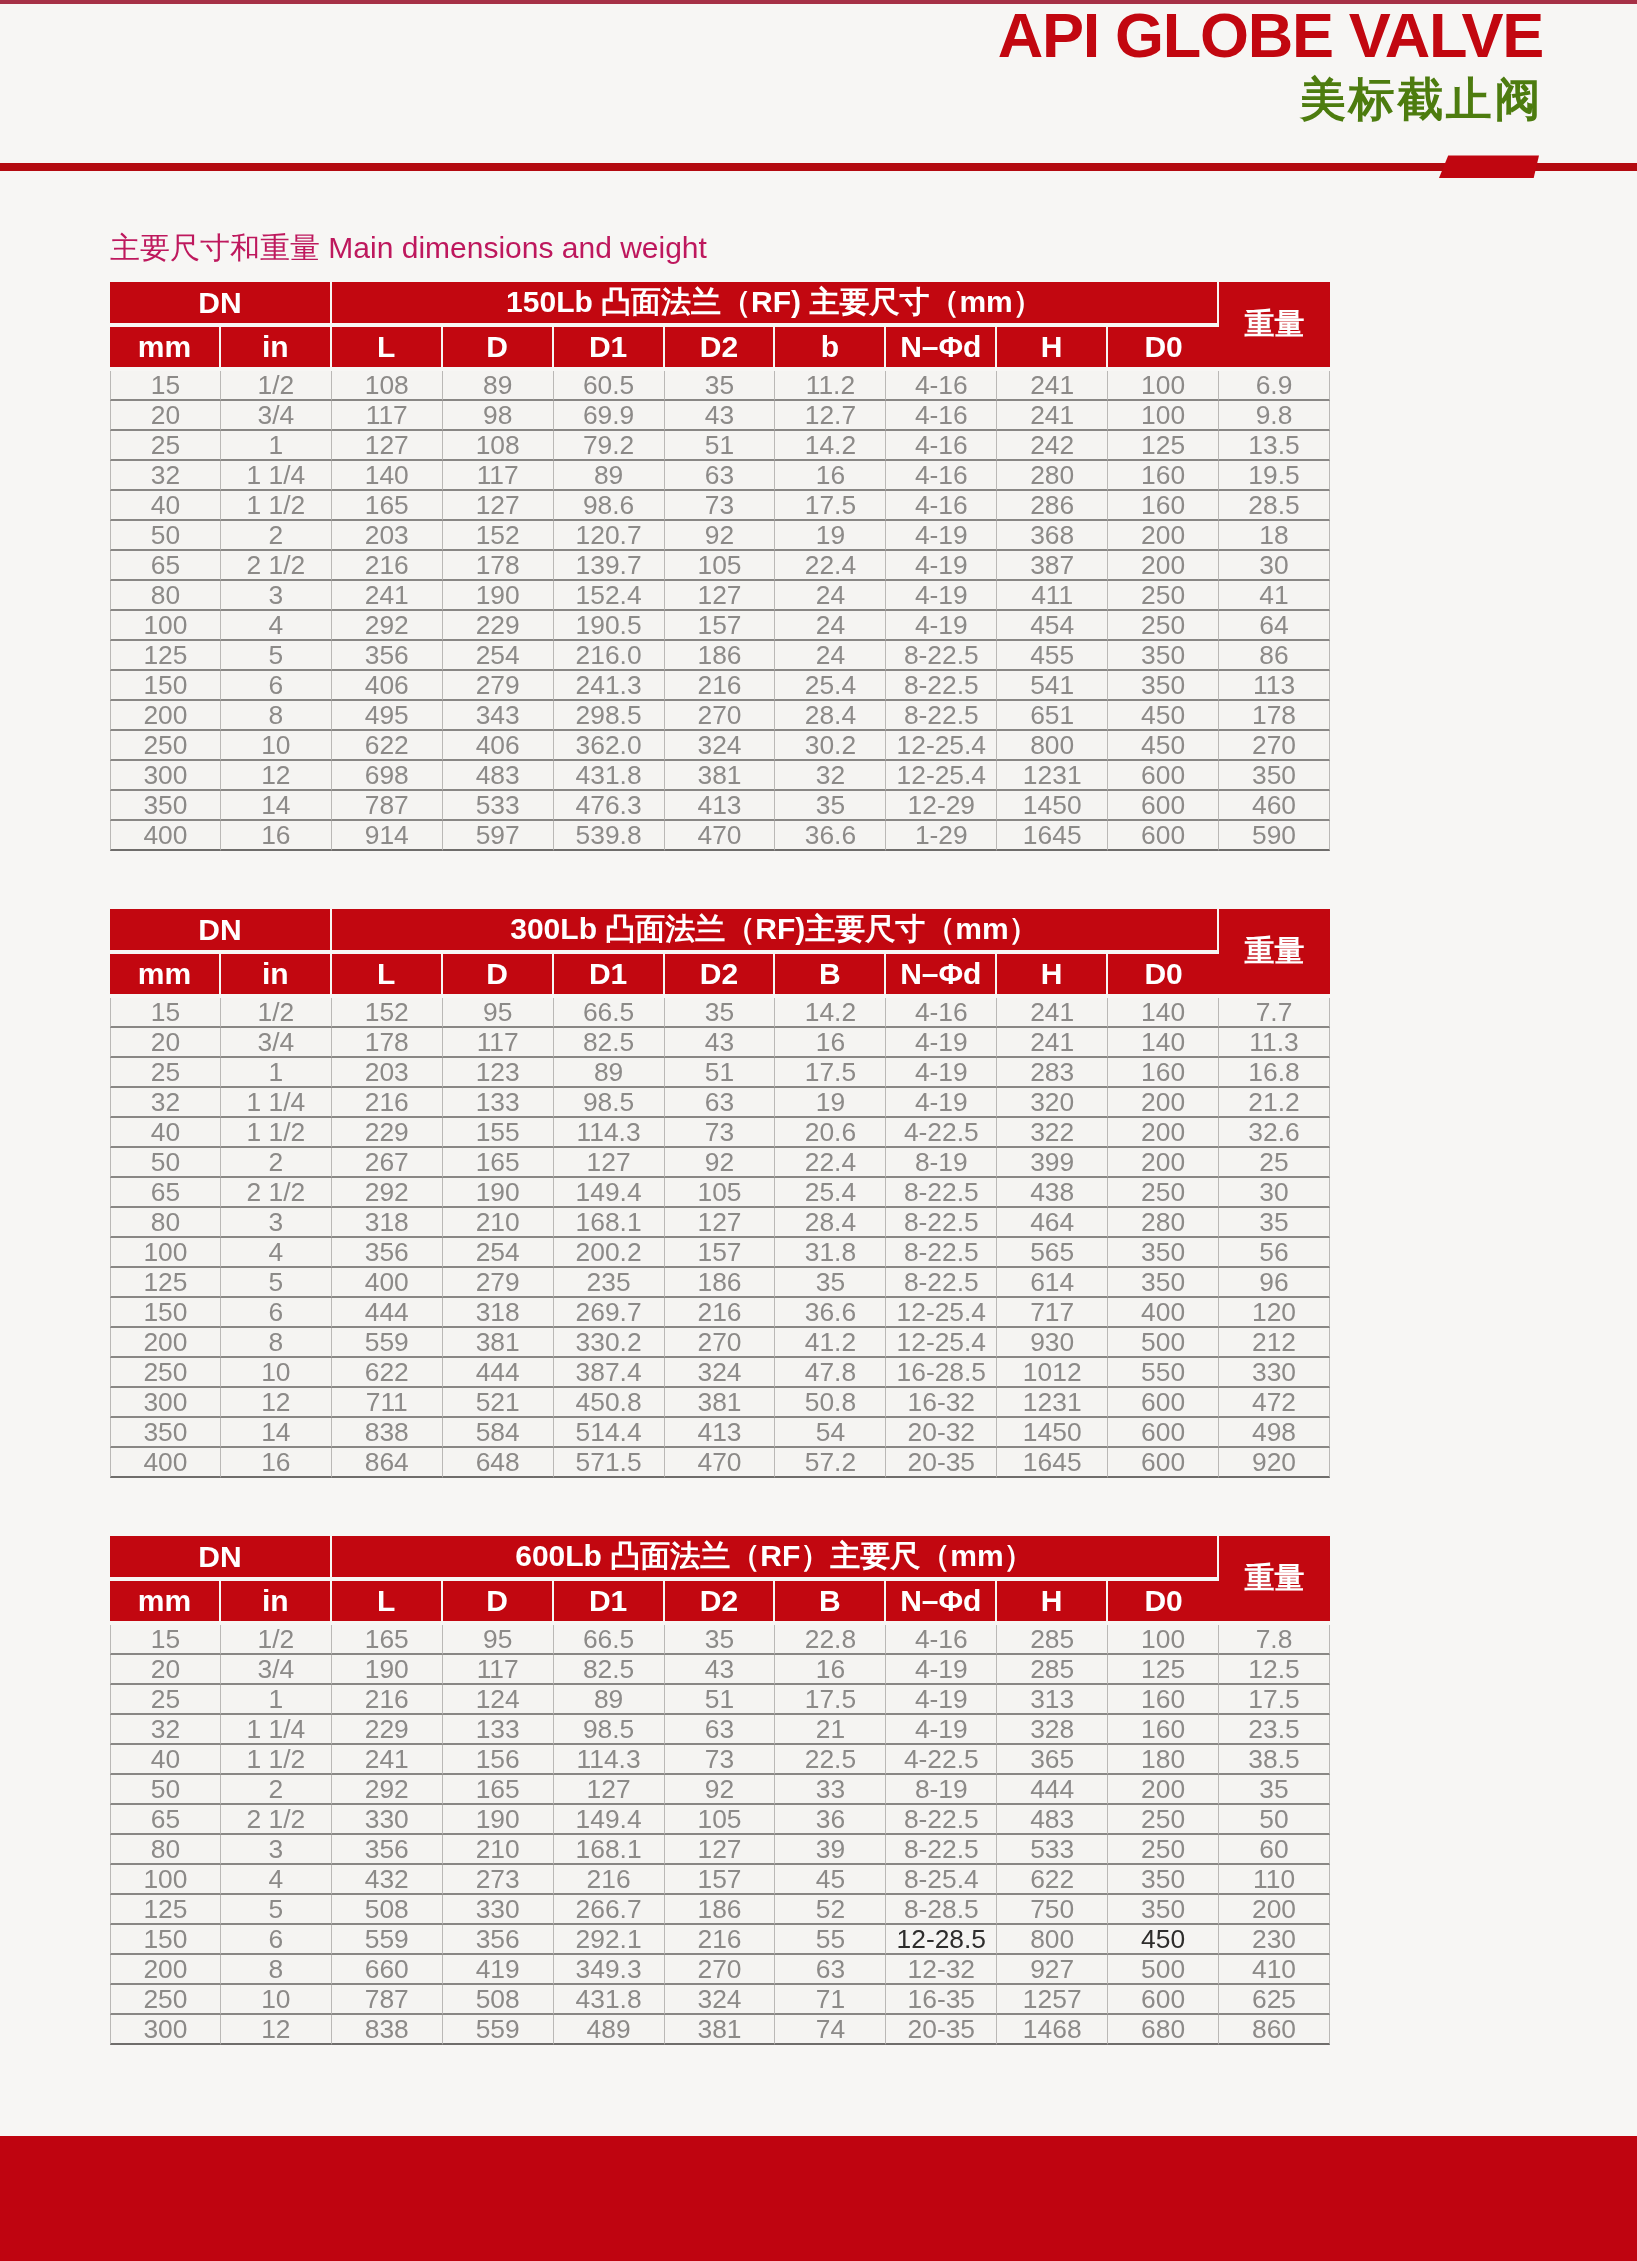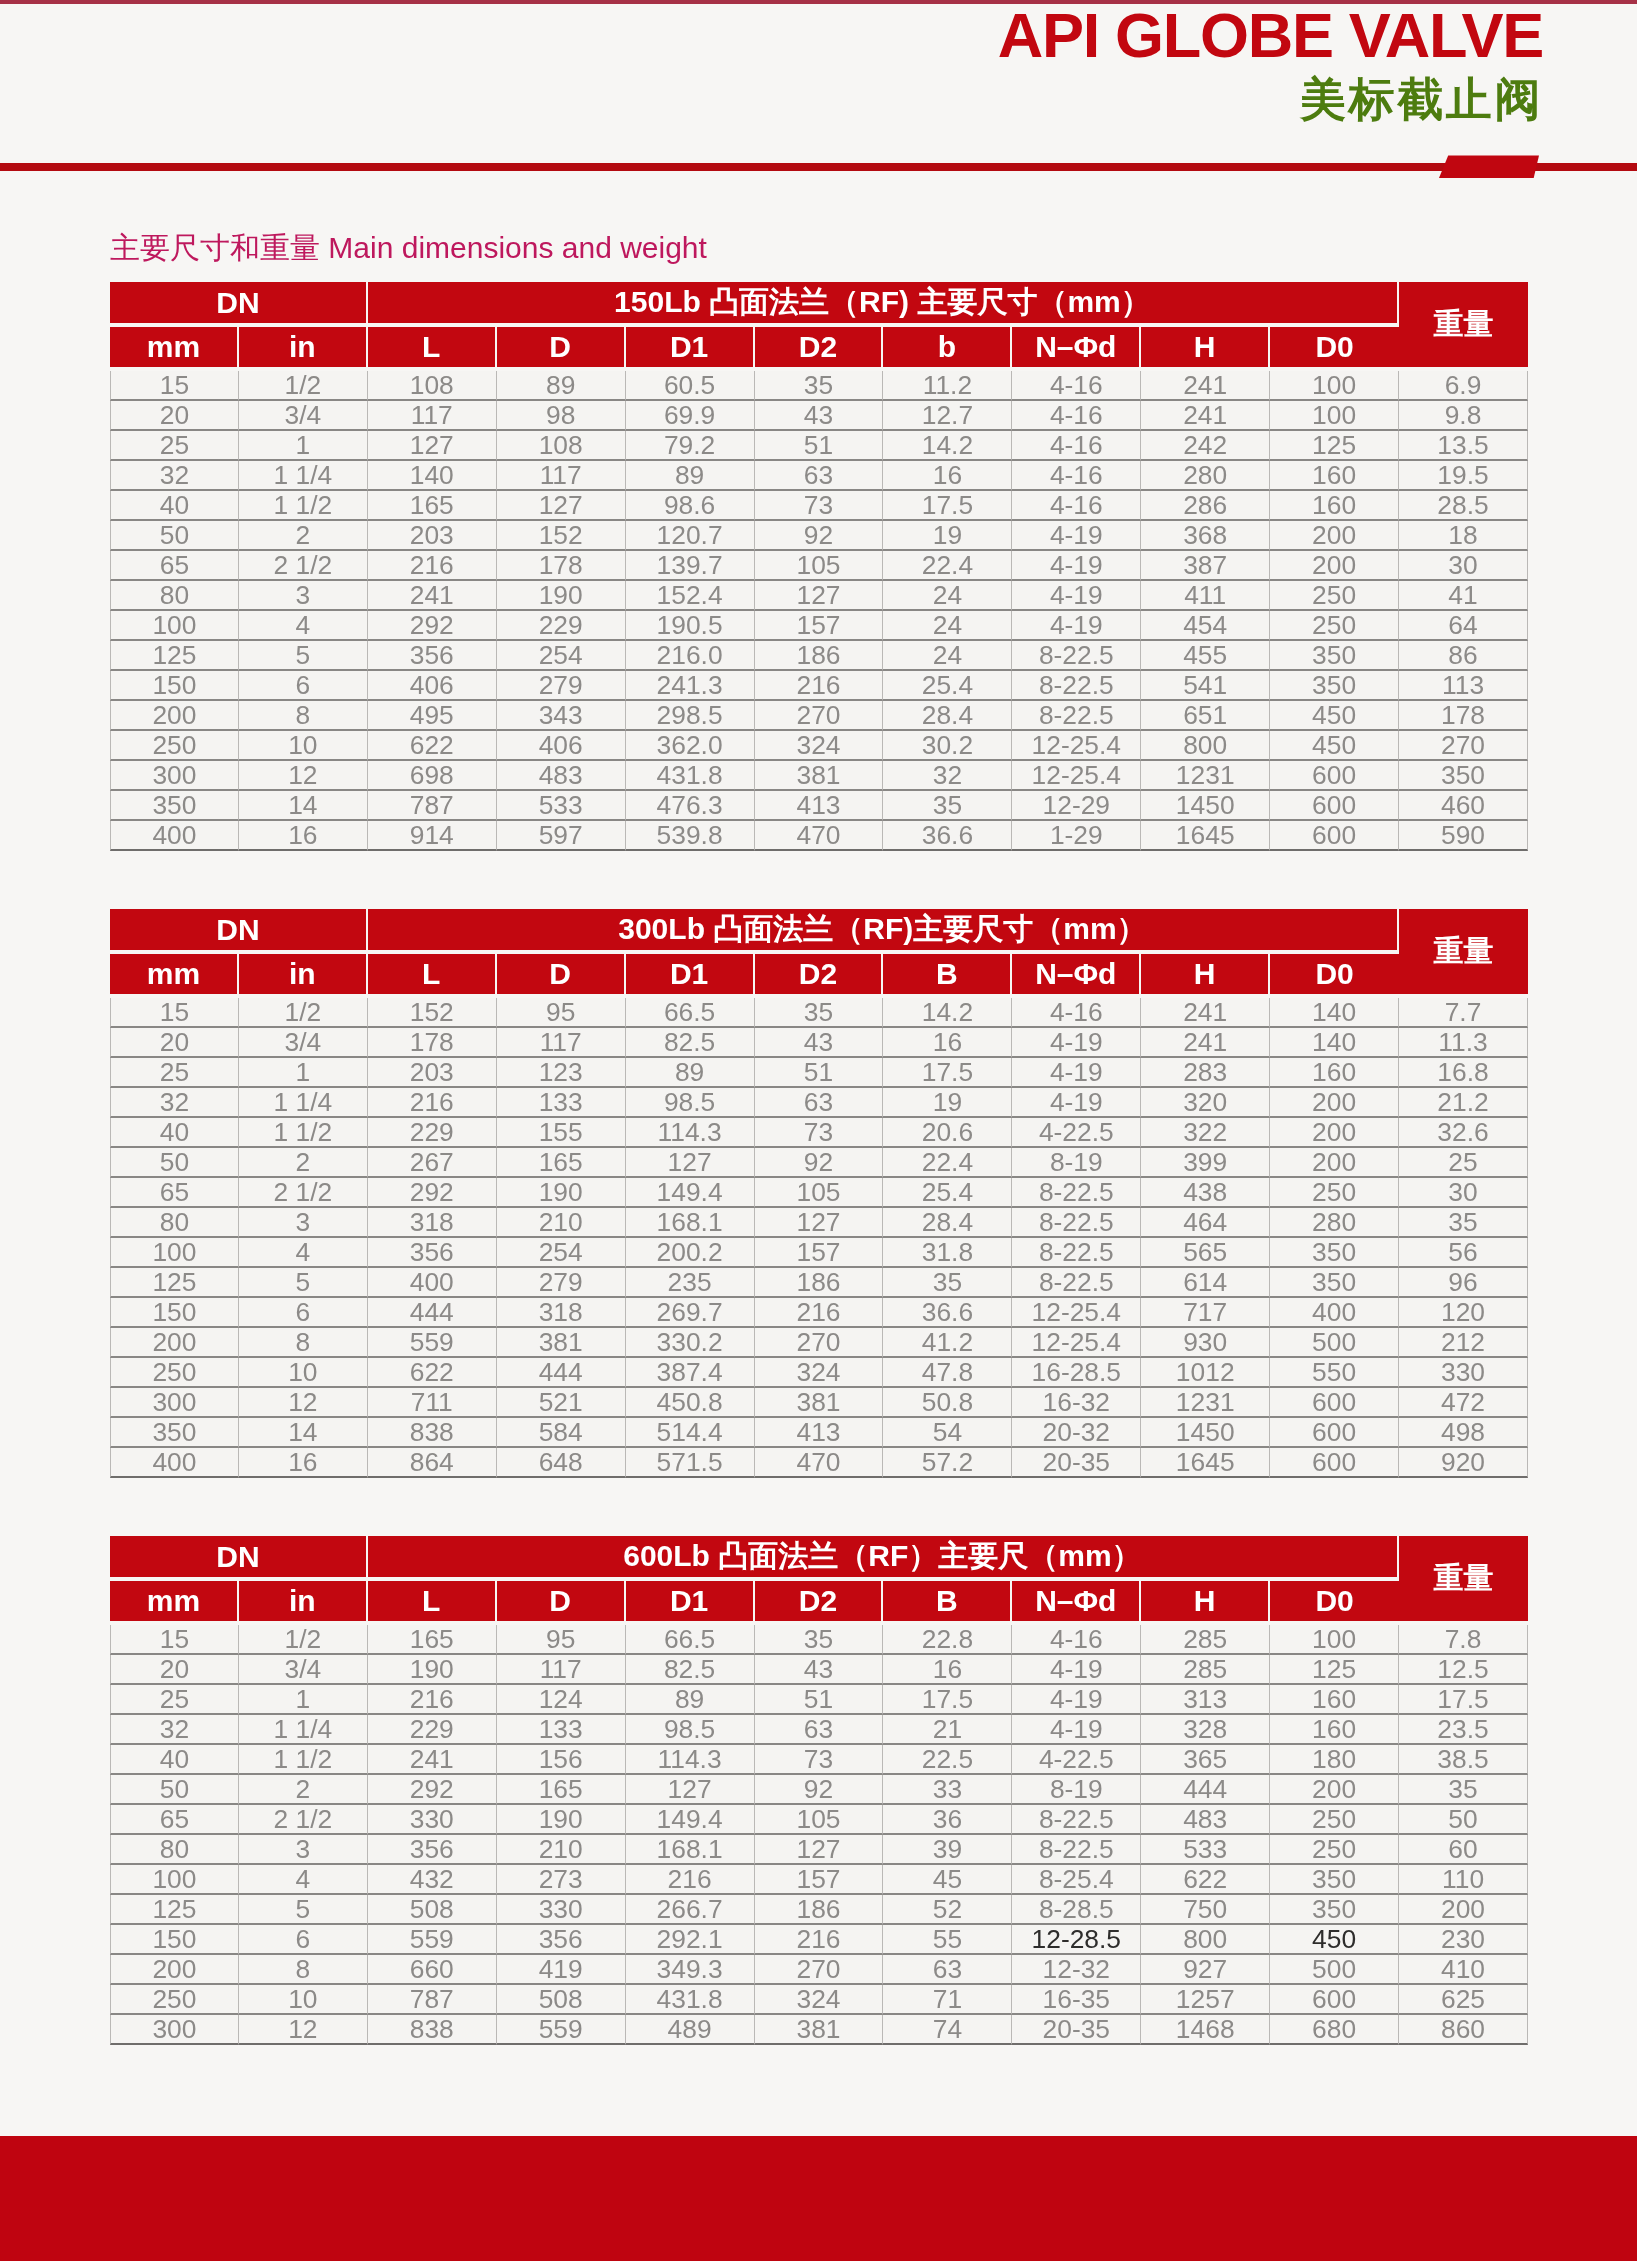--- a/index.html
+++ b/index.html
@@ -20,21 +20,21 @@
   .divider-line{position:absolute;top:10.6px;left:0;right:0;height:8px;background:#b30a10;}
   .divider-block{
     position:absolute;top:3.3px;right:98px;width:100px;height:22.4px;background:#c00610;
     clip-path:polygon(9.2px 0,100% 0,calc(100% - 5.3px) 100%,0 100%);
   }
   .content{margin:0 99px 0 110px;}
   .section-title{
     margin-top:47px;margin-bottom:13.2px;
     font-size:30px;font-weight:normal;color:#be185d;letter-spacing:0px;
   }
-  table{width:1418px;border-collapse:separate;border-spacing:0;table-layout:fixed;}
+  table{width:1220px;border-collapse:separate;border-spacing:0;table-layout:fixed;}
   table.gap{margin-top:58px;}
   thead th{
     background:#c20710;color:#ffffff;font-weight:bold;
     border-right:2.6px solid #f7f6f4;border-bottom:4px solid #f7f6f4;
     padding:0;text-align:center;
   }
   thead tr.r1 th{height:38px;font-size:30px;}
   thead tr.r2 th{height:40px;font-size:30px;margin-top:44px;}
   thead th:last-child{border-right:none;}
   thead th.wt{border-right:none;margin-top:39px;}

